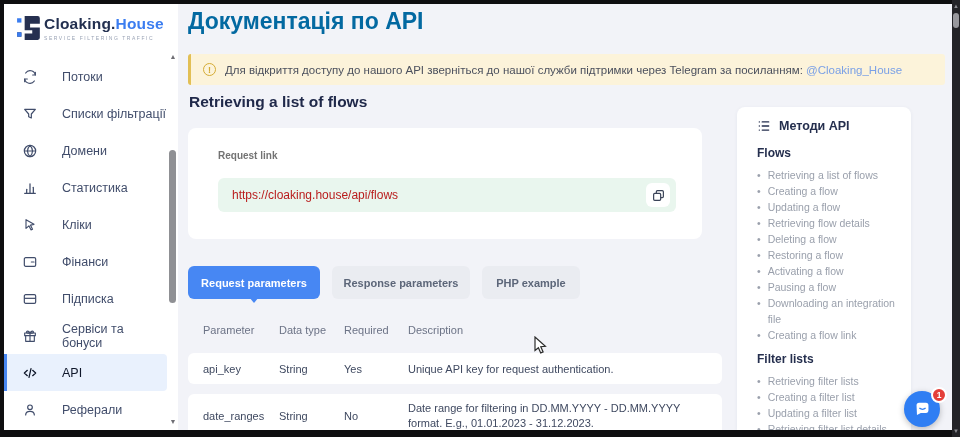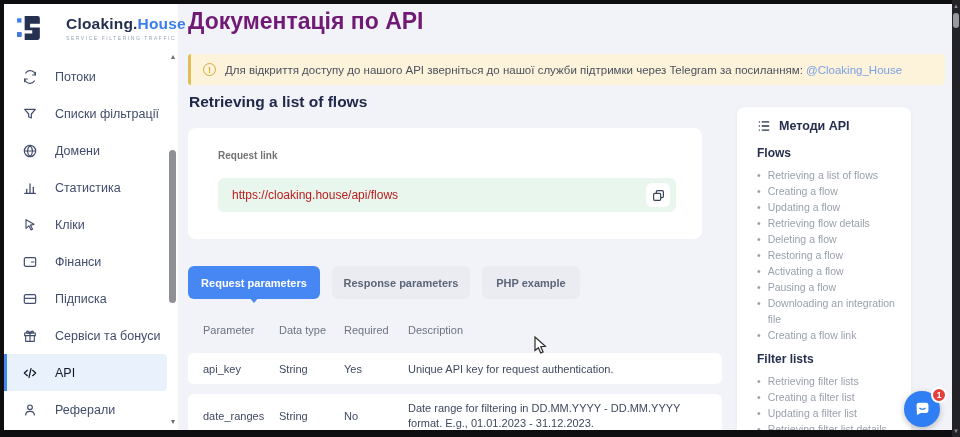--- a/index.html
+++ b/index.html
@@ -10,35 +10,35 @@
             background:#f2f3f8; overflow:hidden; }
 
   
   .page-scroll { position:absolute; right:0; top:0; width:8px; height:437px; background:#232327; }
   .page-scroll .thumb { position:absolute; left:1px; top:13px; width:6px; height:15px; background:#98989d; border-radius:3px; }
   .page-scroll .arr { position:absolute; left:0; width:8px; text-align:center; color:#8a8a90; font-size:6px; line-height:8px; }
   .page-scroll .up { top:2px; } .page-scroll .down { bottom:2px; }
 
   
   .sidebar { position:absolute; left:0; top:0; width:174px; height:100%; background:#ffffff; }
-  .logo { position:absolute; left:12px; top:11px; display:flex; align-items:flex-start; gap:24px; }
+  .logo { position:absolute; left:12px; top:11px; display:flex; align-items:flex-start; gap:2px; }
   .logo-text b { font-size:15.5px; color:#233050; letter-spacing:.2px; }
   .logo-text b .accent { color:#3b7df0; }
   .logo-sub { font-size:5px; letter-spacing:1.55px; color:#9aa3b5; margin-top:2px; }
   .menu { position:absolute; left:0; top:54px; width:163px; }
-  .menu-item { height:37px; display:flex; align-items:center; gap:17px; padding-left:15px;
+  .menu-item { height:37px; display:flex; align-items:center; gap:24px; padding-left:15px;
                border-left:3px solid transparent; color:#414d6b; font-size:12.5px; cursor:pointer; }
   .menu-item svg { width:16px; height:16px; flex:0 0 16px; }
   .menu-item.active { background:#e9f1fd; color:#0f172a; border-left-color:#4787f3; border-radius:0 4px 4px 0; }
   .sb-scroll-thumb { position:absolute; left:165px; top:146px; width:7px; height:153px; background:#8f9094; border-radius:4px; }
   .sb-arr { position:absolute; left:163px; width:12px; text-align:center; color:#6e6e74; font-size:7px; }
   .sb-arr.up { top:49px; } .sb-arr.down { top:414px; }
 
   
-  .h1 { position:absolute; left:184px; top:4px; font-size:23px; font-weight:700; color:#701a75;text-align:center; }
+  .h1 { position:absolute; left:184px; top:4px; font-size:23px; font-weight:700; color:#0369a1;text-align:center; }
 
   .banner { position:absolute; left:184px; top:50px; width:757px; height:31px; background:#fcf3da;
             border-left:3px solid #e2bf55; border-radius:3px; display:flex; align-items:center;
             padding-left:12px; gap:9px; font-size:11.5px; color:#4b505d; }
   .info-badge { width:13px; height:13px; border:1.4px solid #d5ac35; border-radius:50%; color:#d5ac35;
                 font-size:9px; font-weight:700; display:inline-flex; align-items:center; justify-content:center; flex:0 0 13px; }
   .banner a { color:#7aa0e6; text-decoration:none; }
 
   .section-title { position:absolute; left:185px; top:89px; font-size:15.5px; font-weight:700; color:#20294a; }
 

